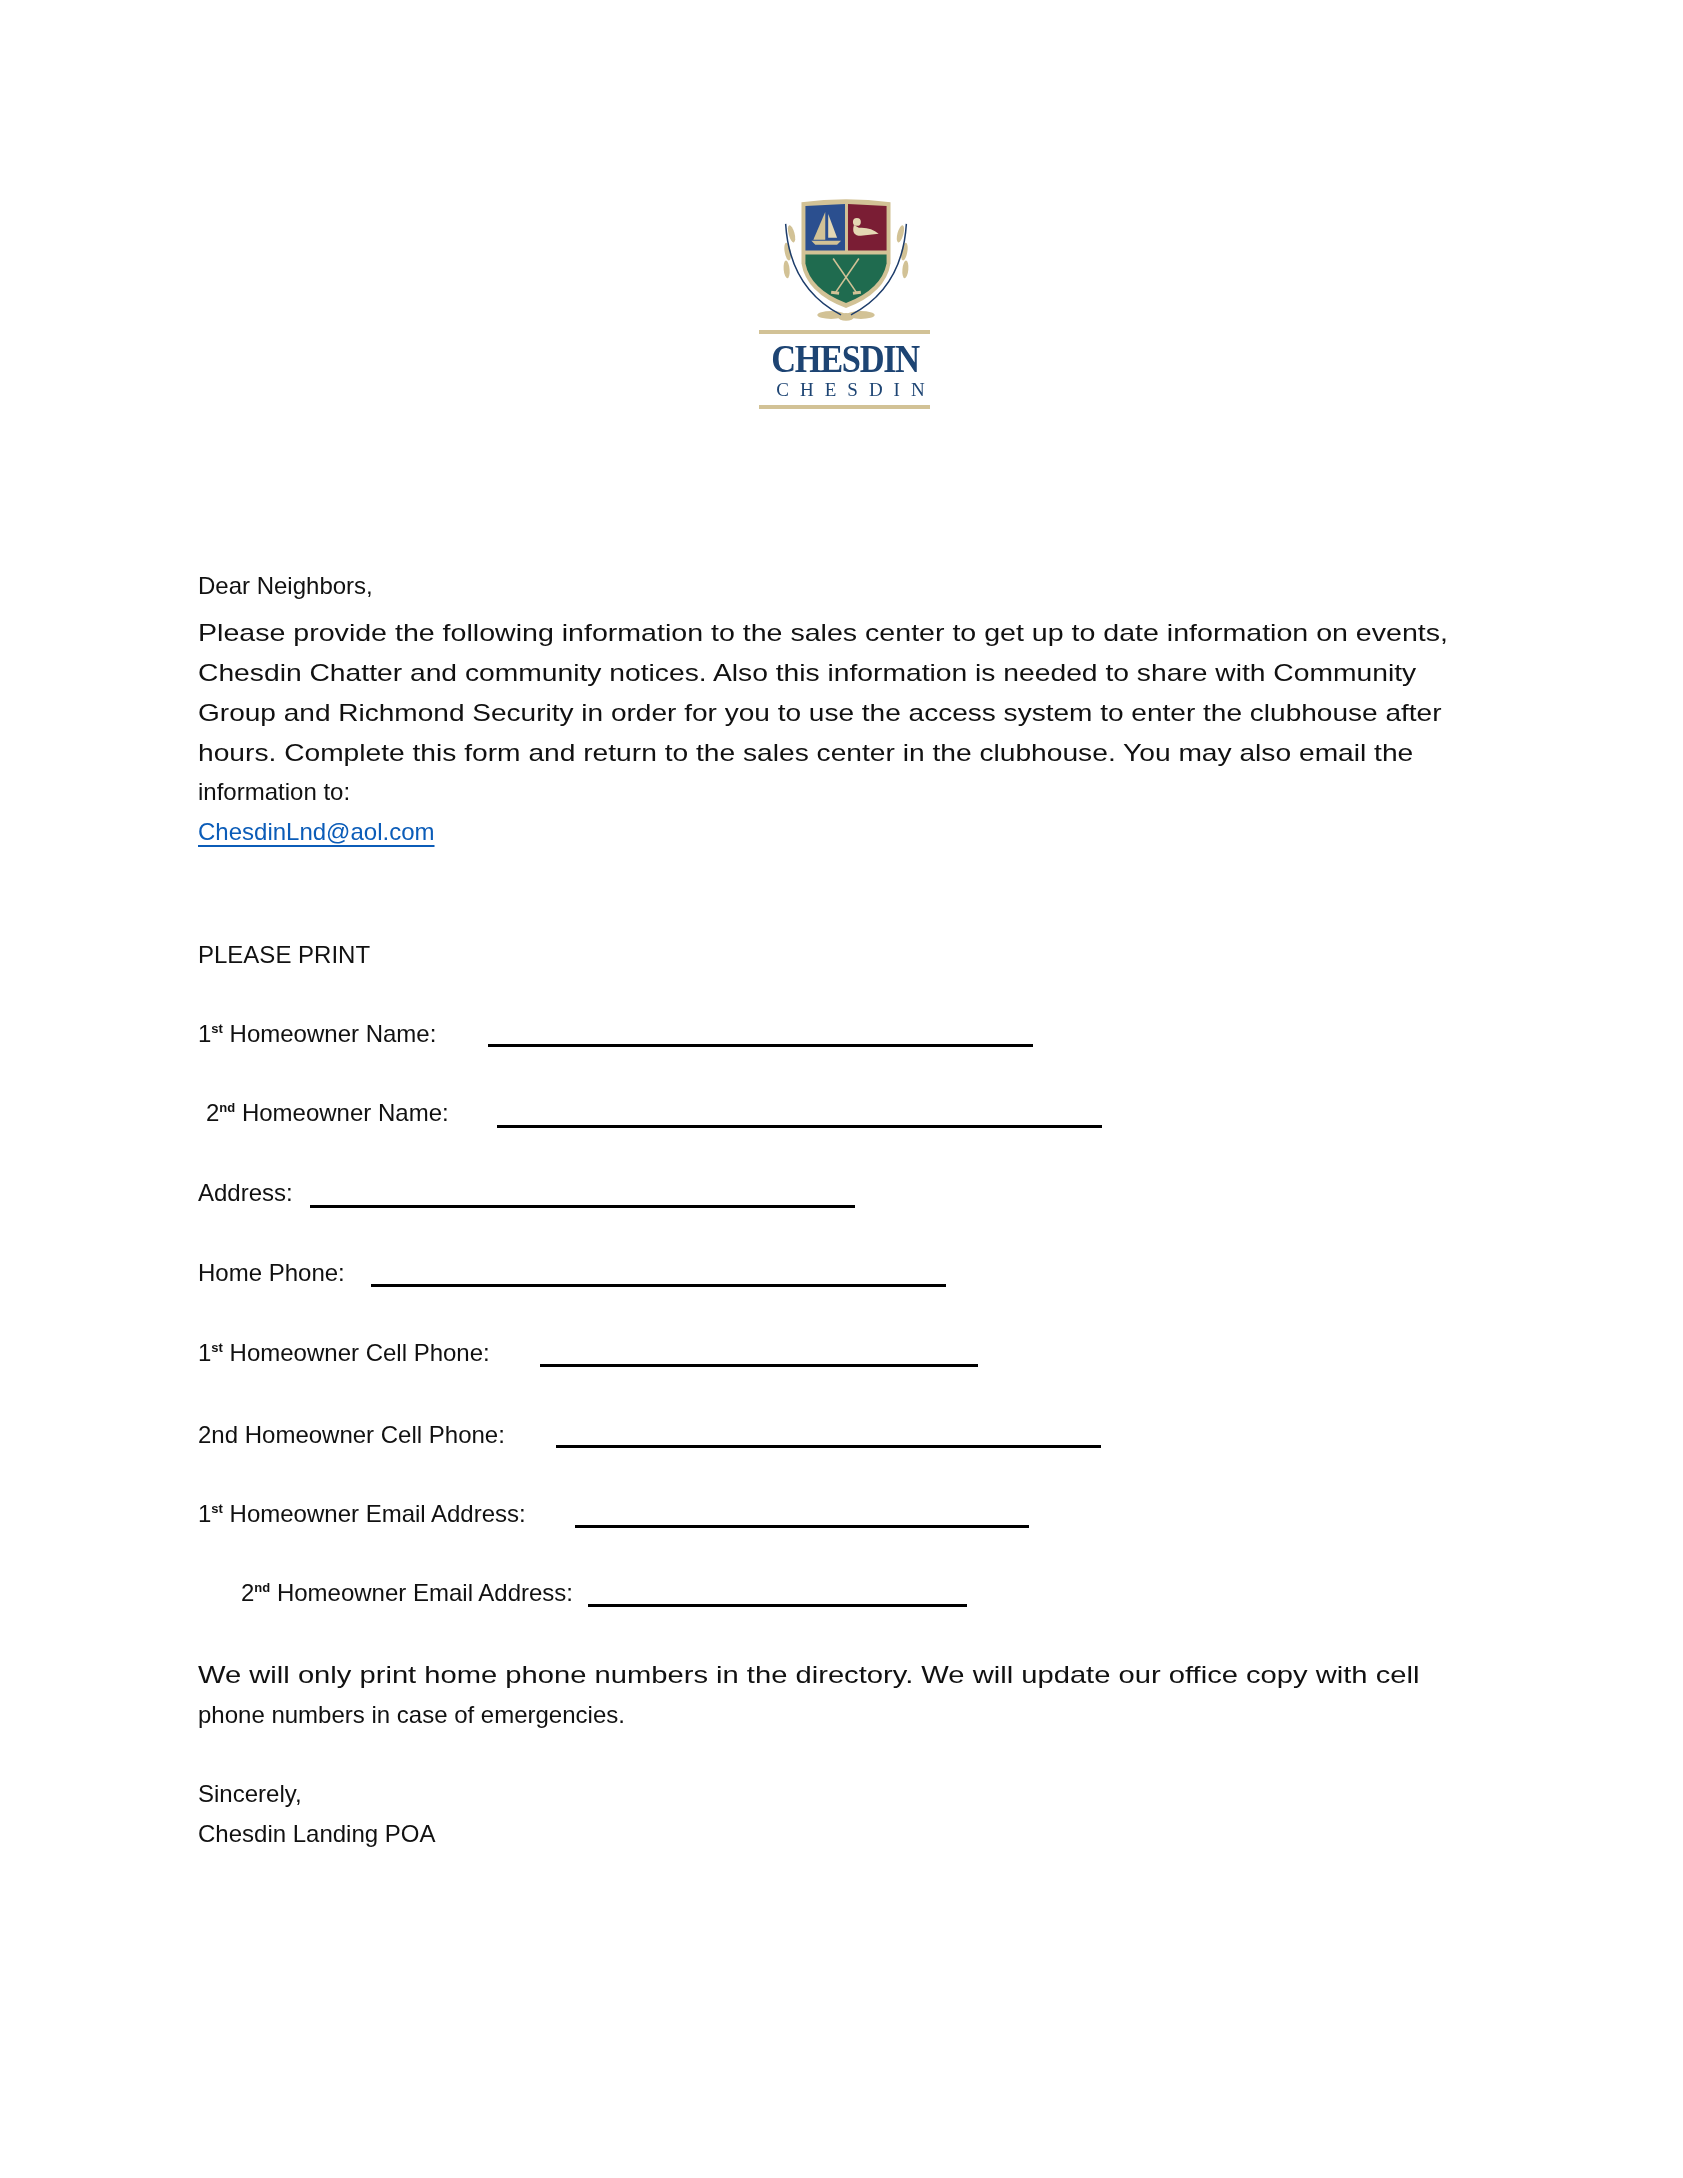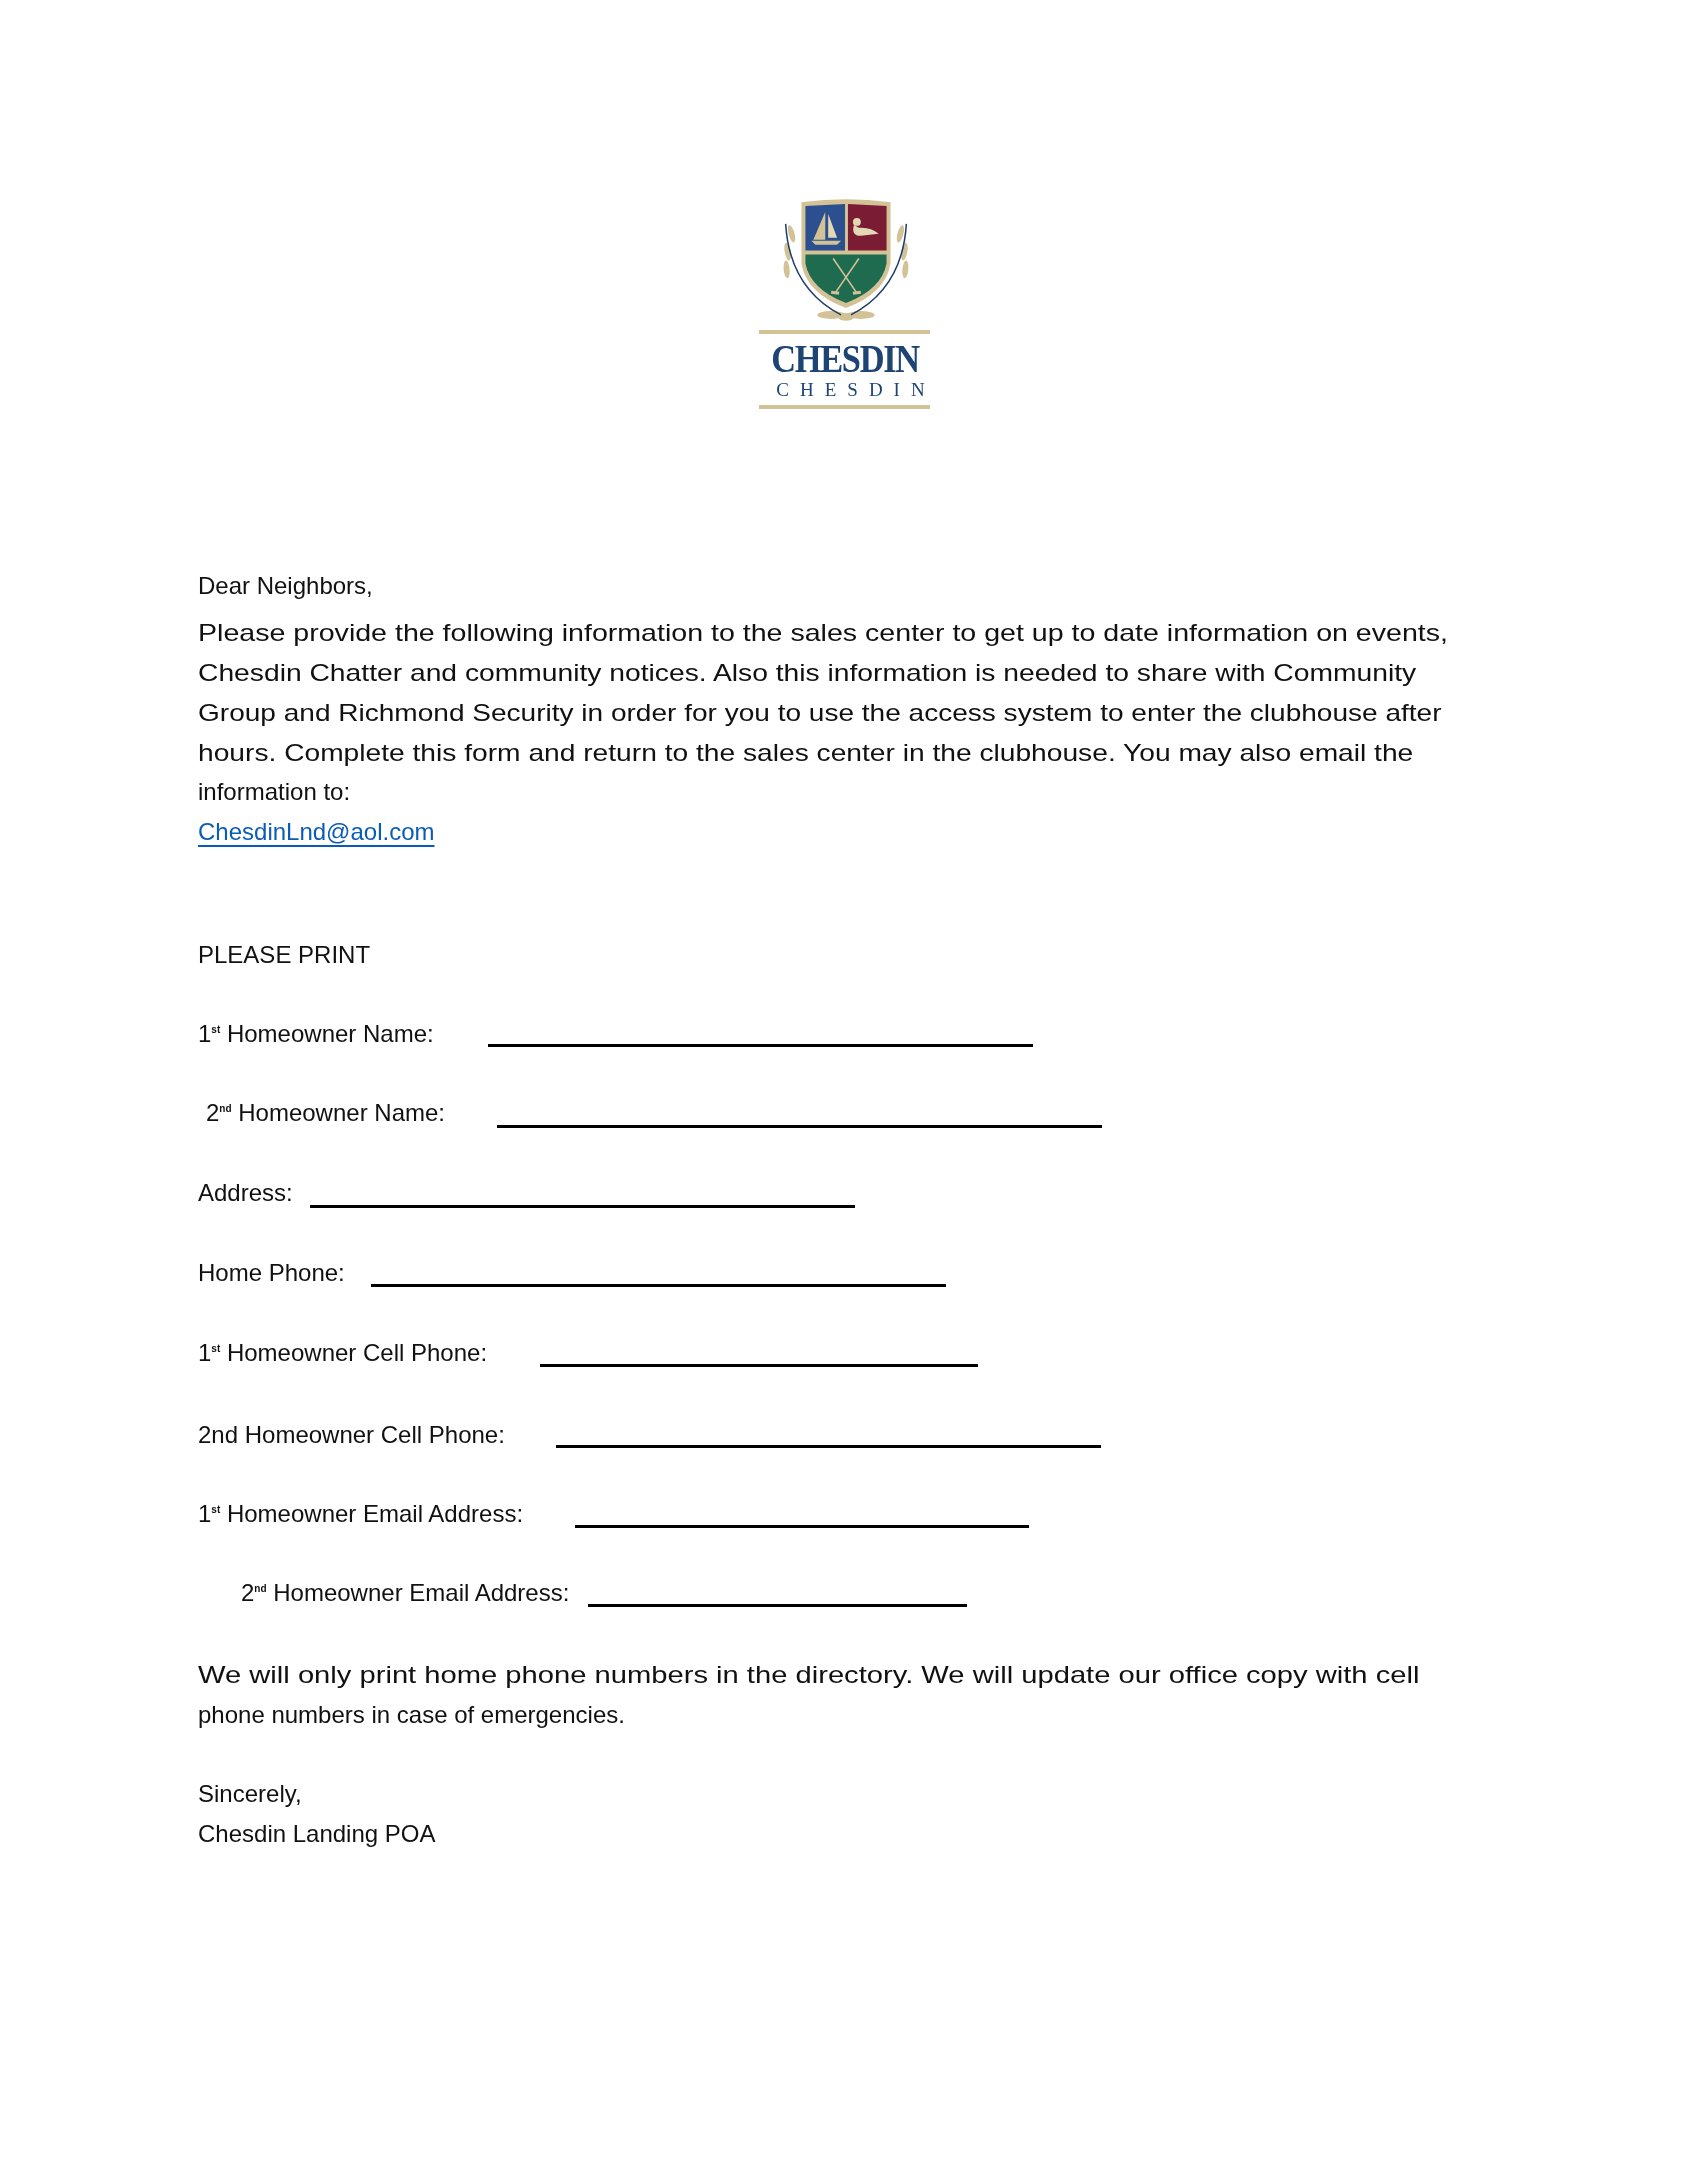--- a/index.html
+++ b/index.html
@@ -2,21 +2,21 @@
 <html><head>
 <meta charset="utf-8">
 <style>
   html, body { margin: 0; padding: 0; background: #ffffff; }
   body { width: 1683px; height: 2178px; position: relative; overflow: hidden;
          font-family: "Liberation Sans", "DejaVu Sans", sans-serif; color: #111111; }
   .page { position: absolute; left: 0; top: 0; width: 1508px; height: 2178px; background: #ffffff; }
   .line { position: absolute; left: 198px; font-size: 24px; line-height: 24px; white-space: nowrap; }
   .line.indent { left: 206px; }
   .para-line { transform-origin: left center; }
-  sup { font-size: 10px; font-weight: bold; vertical-align: 9px; line-height: 0; }
+  sup { font-size: 13px; font-weight: bold; vertical-align: 9px; line-height: 0; }
   .email-link { color: #0b5cb8; text-decoration: underline; text-decoration-thickness: 2px; text-underline-offset: 5px; cursor: pointer; }
   .field-line { position: absolute; height: 3px; background: #000000; }
   .logo { position: absolute; left: 752px; top: 194px; width: 188px; height: 220px; }
   .logo-bar { position: absolute; left: 7px; width: 171px; height: 4px; background: #d2c296; }
   .logo-title { position: absolute; left: 4px; width: 178px; text-align: center;
                 font-family: "Liberation Serif", "DejaVu Serif", serif; color: #1d4473; white-space: nowrap; }
   .logo-title.main { top: 145px; font-size: 40px; line-height: 40px; font-weight: bold; letter-spacing: -1.5px; transform: scaleX(0.86); }
   .logo-title.sub { top: 186px; font-size: 19px; line-height: 19px; letter-spacing: 11px; padding-left: 11px; }
 </style>
 </head>

